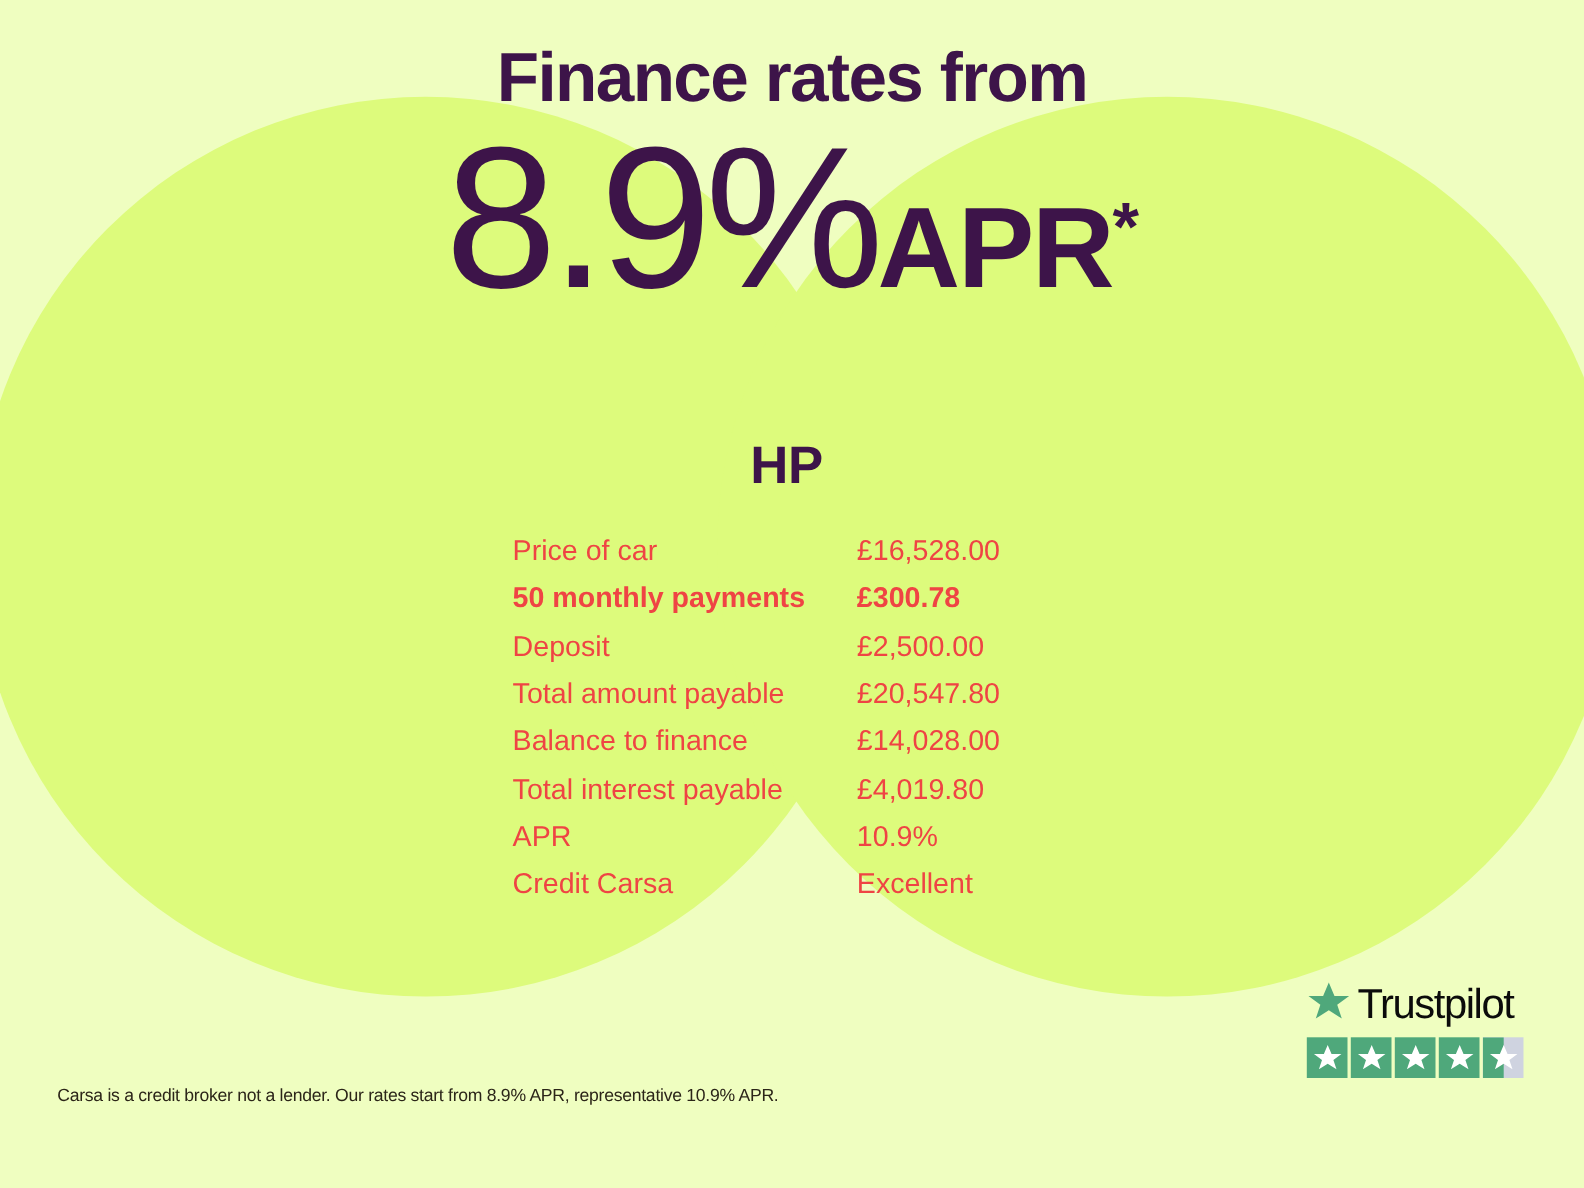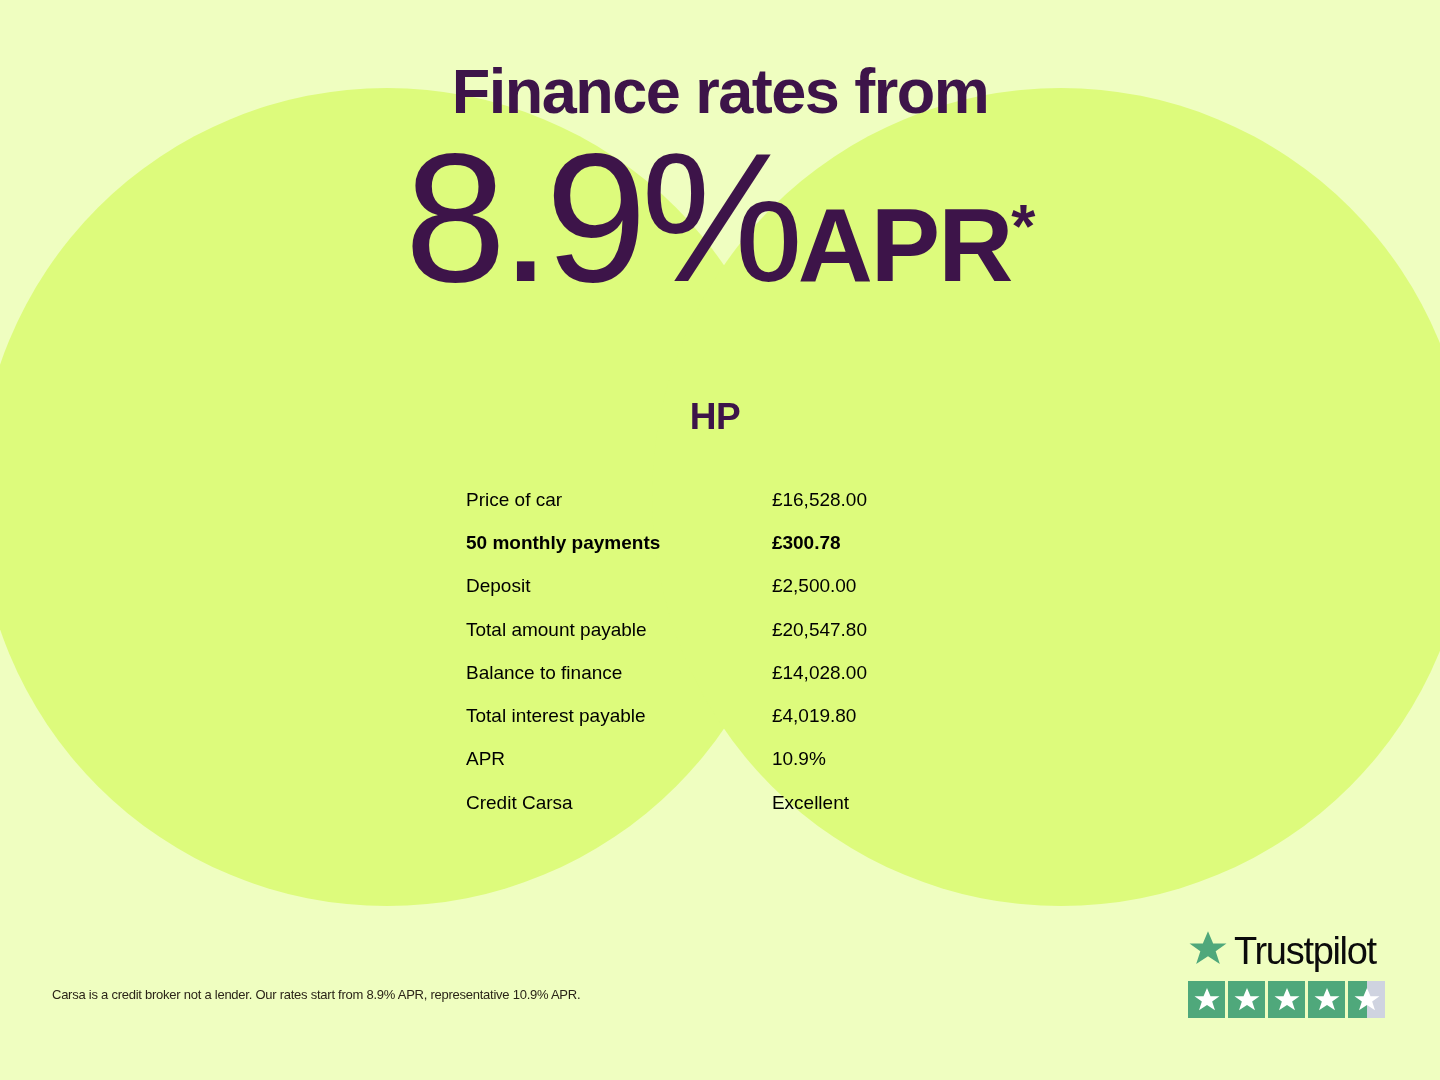--- a/index.html
+++ b/index.html
@@ -50,21 +50,21 @@
   #hero {
     position: absolute;
     top: 0;
     left: 0;
     width: 1440px;
     text-align: center;
   }
 
   #headline {
     margin: 0;
-    padding-top: 58px;
+    padding-top: 38px;
     color: #3d1449;
     font-size: 63px;
     font-weight: 700;
     letter-spacing: -1.5px;
     line-height: 1.05;
   }
 
   #rate-line {
     margin: 0;
     padding-top: 2px;
@@ -94,36 +94,36 @@
   }
 
   
   #finance-panel {
     position: absolute;
     top: 396px;
     left: 440px;
     width: 540px;
   }
   #product-title {
-    margin: 0 0 40px 0;
+    margin: 0 0 28px 0;
     text-align: center;
     color: #3d1449;
-    font-size: 37px;
+    font-size: 48px;
     font-weight: 700;
     letter-spacing: -0.5px;
     padding-left: 10px;
   }
   #finance-table {
     width: 100%;
     border-collapse: collapse;
   }
   #finance-table tr { height: 43.3px; }
   #finance-table td {
-    color: #000000;
-    font-size: 19px;
+    color: #ef4444;
+    font-size: 26px;
     padding: 0;
     vertical-align: middle;
   }
   #finance-table td.cell-label {
     text-align: left;
     padding-left: 26px;
   }
   #finance-table td.cell-value {
     text-align: left;
     padding-right: 43px;
@@ -133,31 +133,31 @@
     font-weight: 700;
   }
 
   
   #disclaimer {
     position: absolute;
     left: 52px;
     top: 984px;
     width: 760px;
     color: #2b2518;
-    font-size: 13px;
+    font-size: 16px;
     line-height: 1.62;
     letter-spacing: -0.25px;
   }
   #disclaimer div { white-space: nowrap; }
 
   
   #trustpilot {
     position: absolute;
     left: 1188px;
-    top: 928px;
+    top: 890px;
     width: 206px;
   }
   #trustpilot-wordmark {
     display: flex;
     align-items: center;
     gap: 6px;
     height: 46px;
   }
   #trustpilot-name {
     color: #0b0b0b;

